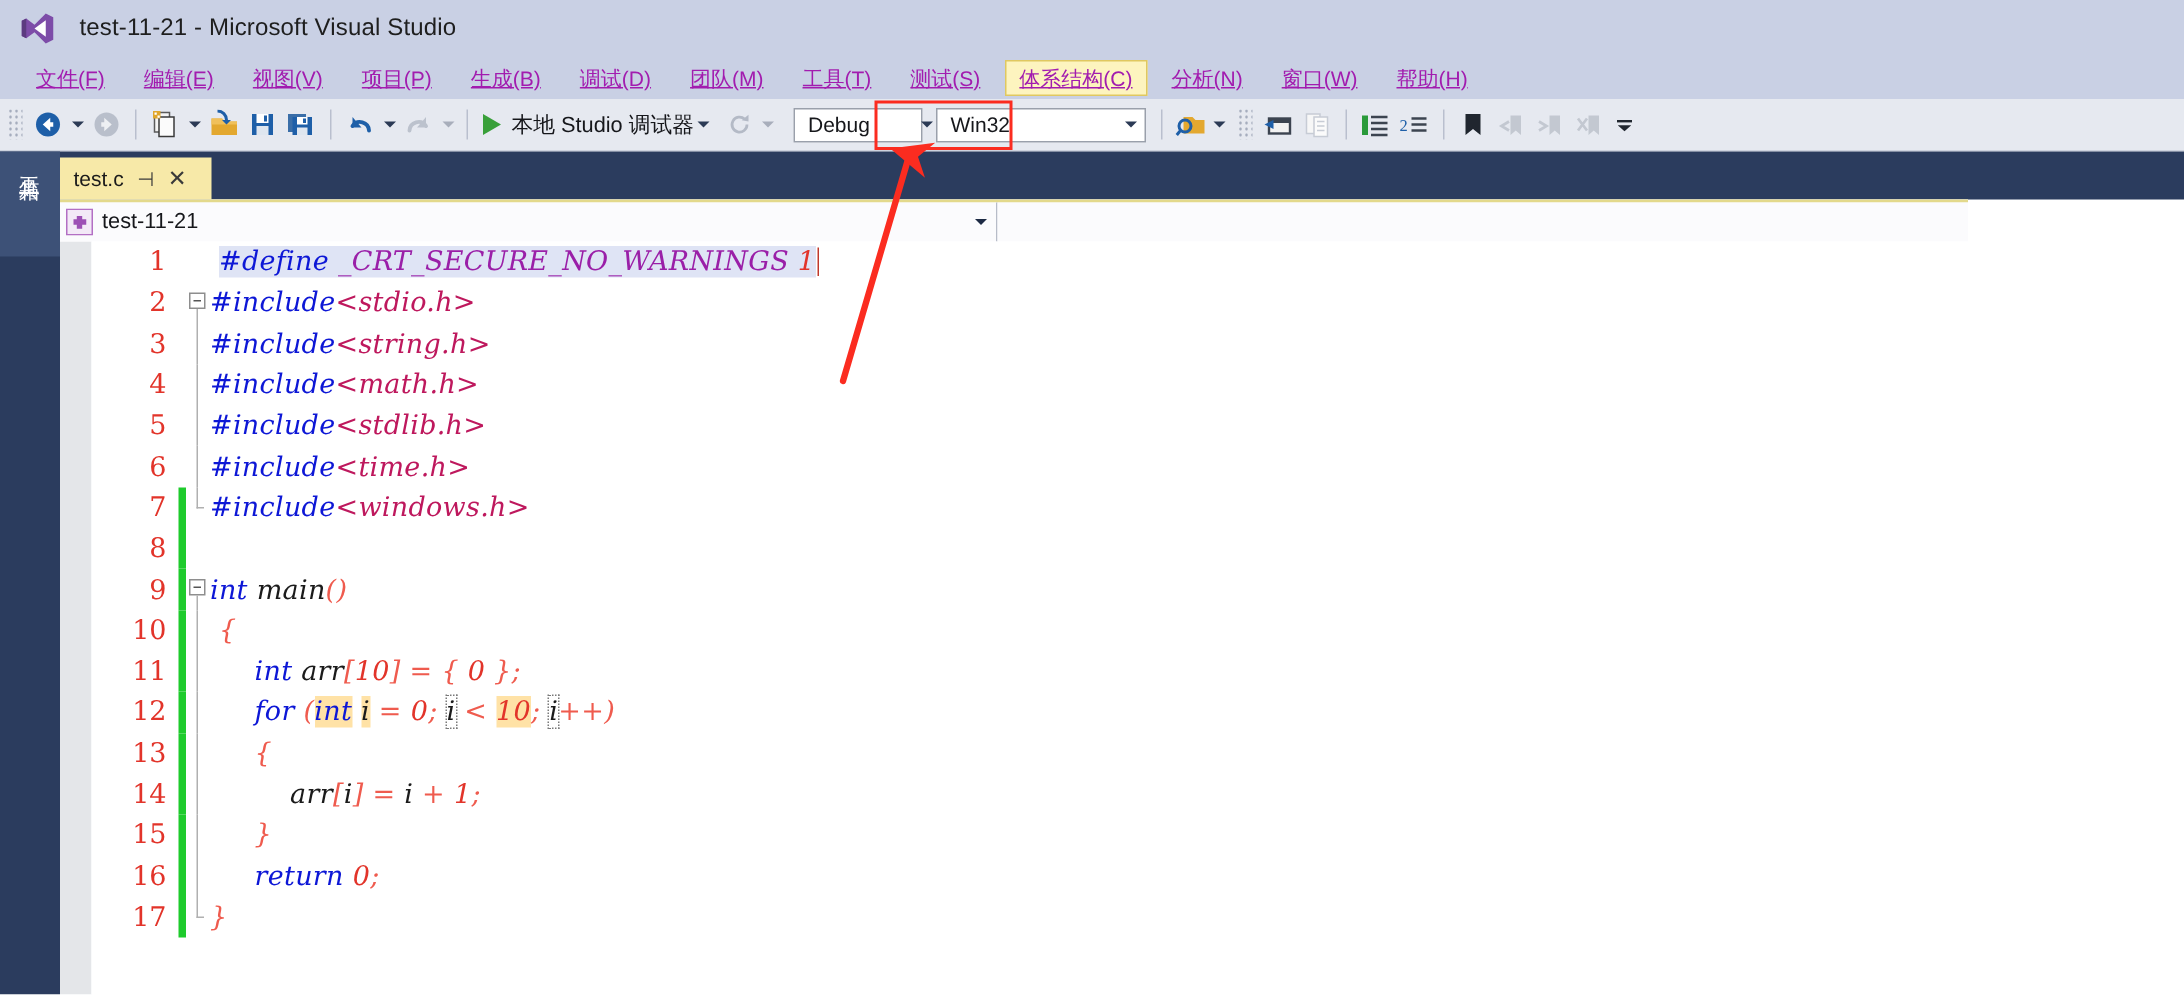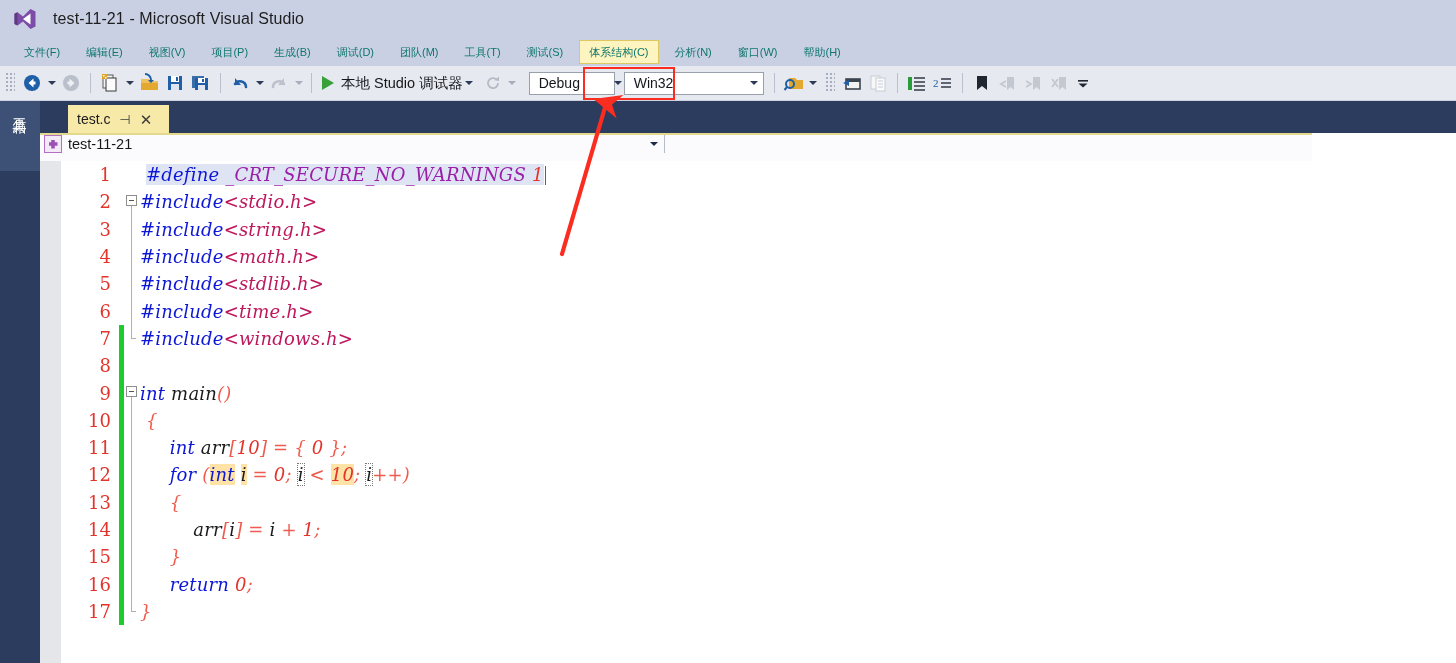--- a/index.html
+++ b/index.html
@@ -25,24 +25,25 @@
   }
 
   
   #menubar{
     position:absolute; left:0; top:38px; width:1456px; height:28px;
     background:#c9d0e4;
     display:flex; align-items:center; padding-left:14px;
     box-sizing:border-box;
   }
   .menu-item{
-    font-size:11px; color:#0f766e;
+    font-size:14px; color:#a21caf;
     padding:2px 9px; margin-right:6px;
     white-space:nowrap; line-height:18px;
     border:1px solid transparent;
+    text-decoration:underline;
   }
   .menu-item.active{
     background:#fdf4bf;
     border:1px solid #e0c860;
   }
 
   
   #toolbar{
     position:absolute; left:0; top:66px; width:1456px; height:35px;
     background:#e6e9f0;
@@ -119,33 +120,33 @@
 
   
   #tabstrip{
     position:absolute; left:40px; top:101px; width:1416px; height:32px;
     background:#2b3c5e;
   }
   #tab-testc{
     position:absolute; left:0px; top:4px; height:28px; width:101px;
     background:#f7e9a8;
     display:flex; align-items:center;
-    box-sizing:border-box; padding-left:9px;margin-left:28px;
+    box-sizing:border-box; padding-left:9px;
   }
   #tab-title{ font-size:14px; color:#1b1b1b; }
   #tab-pin{ margin-left:9px; font-size:13px; color:#3a3a3a; line-height:1; }
   #tab-close{ margin-left:9px; font-size:15px; color:#3a3a3a; line-height:1; }
 
   
   #navbar{
     position:absolute; left:40px; top:133px; width:1272px; height:28px;
     background:#fbfbfd;
     border-top:2px solid #e3d98c;
     box-sizing:border-box;
-    display:flex; align-items:stretch;flex-direction:column;
+    display:flex; align-items:stretch;
   }
   .nav-combo{
     background:#fbfbfd; border-right:1px solid #b7bcc8;
     display:flex; align-items:center; justify-content:space-between;
     padding:0 6px 0 4px; box-sizing:border-box;
     font-size:14.5px; color:#16171b;
   }
   #nav-project{ width:625px; }
   #nav-scope{ width:615px; padding-left:14px; }
   #nav-extra{ flex:1; border-right:none; }

